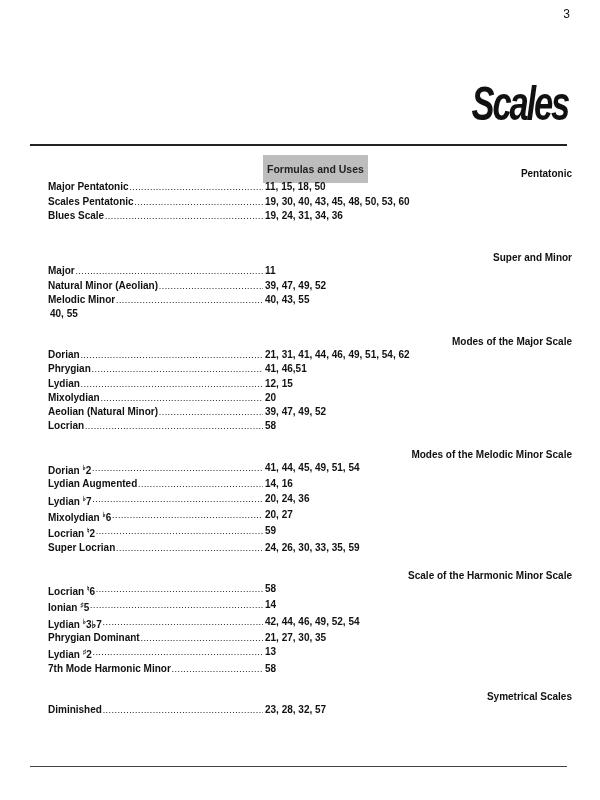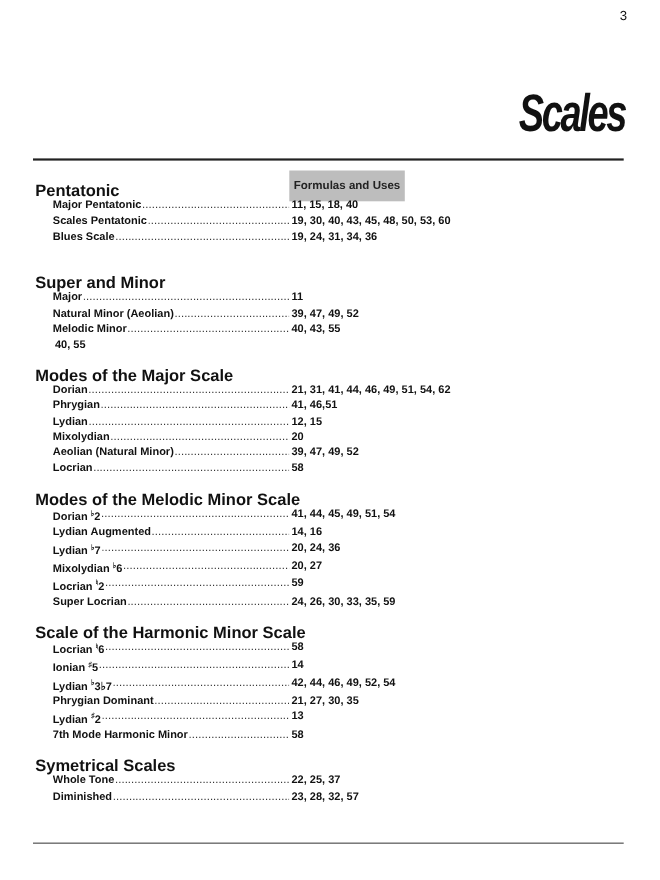--- a/index.html
+++ b/index.html
@@ -5,21 +5,21 @@
     html, body { margin: 0; padding: 0; background: #fff; }
     body { width: 600px; height: 800px; position: relative; overflow: hidden; color: #111; font-family: "Liberation Sans", sans-serif; }
     .page-number { position: absolute; top: 7px; right: 30px; font-size: 12px; font-family: "Liberation Sans", sans-serif; }
     .title { position: absolute; top: 80px; right: 32px; font-family: "Liberation Sans", sans-serif; font-weight: bold; font-style: italic; font-size: 48px; letter-spacing: -3px; transform: scaleX(0.72); transform-origin: right center; line-height: 1; }
     .rule-top { position: absolute; left: 30px; width: 537px; top: 144px; height: 2px; background: #222; }
     .rule-bottom { position: absolute; left: 30px; width: 537px; top: 766px; height: 1px; background: #444; }
     .badge { position: absolute; left: 263px; top: 155px; background: #bdbdbd; padding: 8px 4px; font-size: 10.5px; font-weight: bold; color: #222; text-align: right; }
     .content { position: absolute; left: 32px; top: 167px; width: 540px; font-size: 10px; line-height: 13.3px; }
     .section { margin-bottom: 14px; }
     .section.extra-gap { margin-bottom: 28px; }
-    .sec-title { font-weight: bold; font-size: 15px; }
+    .sec-title { font-weight: bold; font-size: 10px; text-align: right; }
     .row { display: flex; padding-left: 16px; white-space: nowrap; font-weight: bold; }
     .row .name { display: flex; width: 215px; overflow: hidden; }
     .row .name .label { flex: 0 0 auto; padding-right: 1px; }
     .row .name .leader { flex: 1 1 auto; overflow: hidden; letter-spacing: 1px; color: #333; }
     .row .name .leader::after { content: "................................................................................................................................................"; font-size: 7px; }
     .row .pages { padding-left: 2px; }
     sup { font-size: 7px; vertical-align: 4px; }
   </style>
 </head>
 <body>
@@ -30,21 +30,21 @@
 <div class="badge">Formulas and Uses</div>
 
 <div class="content" id="content">
     <div class="section extra-gap">
       <div class="sec-title">Pentatonic</div>
       <div class="row">
         <span class="name">
           <span class="label"><span>Major Pentatonic</span></span>
           <span class="leader"></span>
         </span>
-        <span class="pages">11, 15, 18, 40</span>
+        <span class="pages">11, 15, 18, 50</span>
       </div>
       <div class="row">
         <span class="name">
           <span class="label"><span>Scales Pentatonic</span></span>
           <span class="leader"></span>
         </span>
         <span class="pages">19, 30, 40, 43, 45, 48, 50, 53, 60</span>
       </div>
       <div class="row">
         <span class="name">
@@ -213,27 +213,20 @@
           <span class="label"><span>7th Mode Harmonic Minor</span></span>
           <span class="leader"></span>
         </span>
         <span class="pages">58</span>
       </div>
     </div>
     <div class="section">
       <div class="sec-title">Symetrical Scales</div>
       <div class="row">
         <span class="name">
-          <span class="label"><span>Whole Tone</span></span>
-          <span class="leader"></span>
-        </span>
-        <span class="pages">22, 25, 37</span>
-      </div>
-      <div class="row">
-        <span class="name">
           <span class="label"><span>Diminished</span></span>
           <span class="leader"></span>
         </span>
         <span class="pages">23, 28, 32, 57</span>
       </div>
     </div>
   </div>
 
 <div class="rule-bottom"></div>
 

